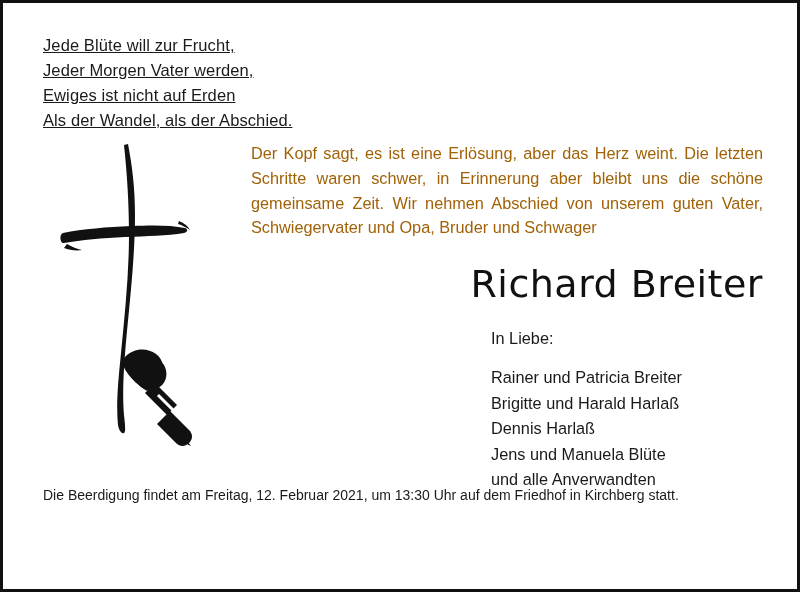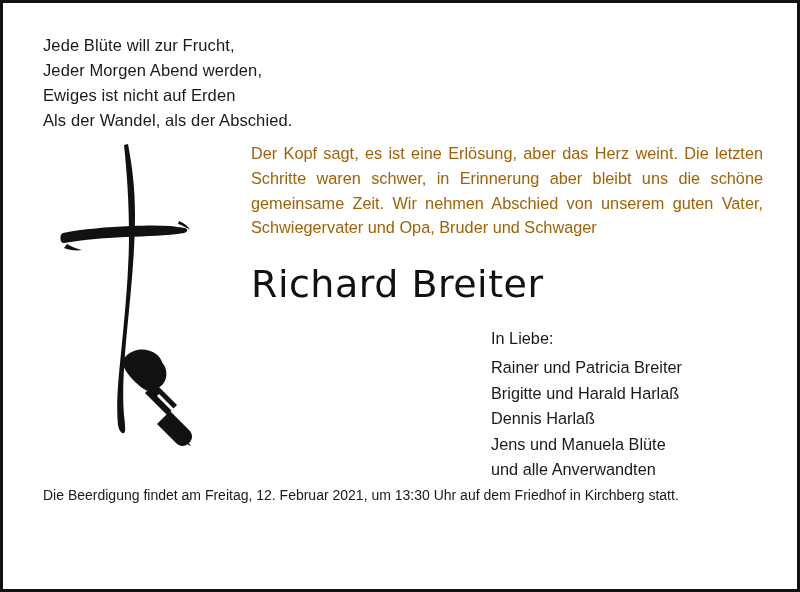--- a/index.html
+++ b/index.html
@@ -18,20 +18,21 @@
     box-sizing: border-box;
     background: #ffffff;
     border: 3px solid #111111;
     overflow: hidden;
   }
   .inner {
     position: absolute;
     left: 0; top: 0; right: 0; bottom: 0;
     padding: 30px 32px 20px 40px;
     box-sizing: border-box;
+    text-decoration: underline;
   }
 
   
   .poem {
     font-size: 16.5px;
     line-height: 1.52;
     color: #1a1a1a;
     letter-spacing: 0.1px;
   }
   .poem div { white-space: pre; }
@@ -54,41 +55,41 @@
     width: 512px;
   }
   .eulogy {
     font-size: 16.3px;
     line-height: 1.52;
     text-align: justify;
     text-justify: inter-word;
     color: #a16207;
   }
   .name {
-    text-align: left;
+    text-align: right;
     font-size: 38px;
     font-weight: 400;
     letter-spacing: 0.5px;
     margin-top: 22px;
     color: #111111;
     font-family: "DejaVu Sans", sans-serif;
   }
   .dates {
     text-align: center;
     font-size: 15.5px;
     margin-top: 6px;
     color: #1a1a1a;
   }
   .mourners {
     margin-top: 20px;
     padding-left: 240px;
     font-size: 16.3px;
     line-height: 1.56;
   }
-  .mourners .lead { margin-bottom: 4px; }
+  .mourners .lead { margin-bottom: 14px; }
   .mourners div { white-space: nowrap; }
 
   
   .footer {
     position: absolute;
     left: 40px;
     right: 40px;
     top: 482px;
     font-size: 14px;
     line-height: 1.5;
@@ -101,21 +102,21 @@
   }
 </style>
 </head>
 <body>
 
 <div class="notice">
   <div class="inner">
 
     <div class="poem">
       <div>Jede Blüte will zur Frucht,</div>
-      <div>Jeder Morgen Abend werden,</div>
+      <div>Jeder Morgen Vater werden,</div>
       <div>Ewiges ist nicht auf Erden</div>
       <div>Als der Wandel, als der Abschied.</div>
     </div>
 
     <div class="artwork">
       <svg width="180" height="320" viewBox="0 0 180 320" xmlns="http://www.w3.org/2000/svg">
         <g fill="#111111">
 
           <path d="M69 2 C72 30, 74 60, 74 92 C74 130, 70 170, 66 210 C63 240, 61 262, 63 282 C64 288, 67 291, 69 290 C71 289, 70 281, 69 272 C67 250, 69 220, 72 188 C76 148, 80 108, 80 72 C80 44, 77 22, 73 1 Z"></path>
 

